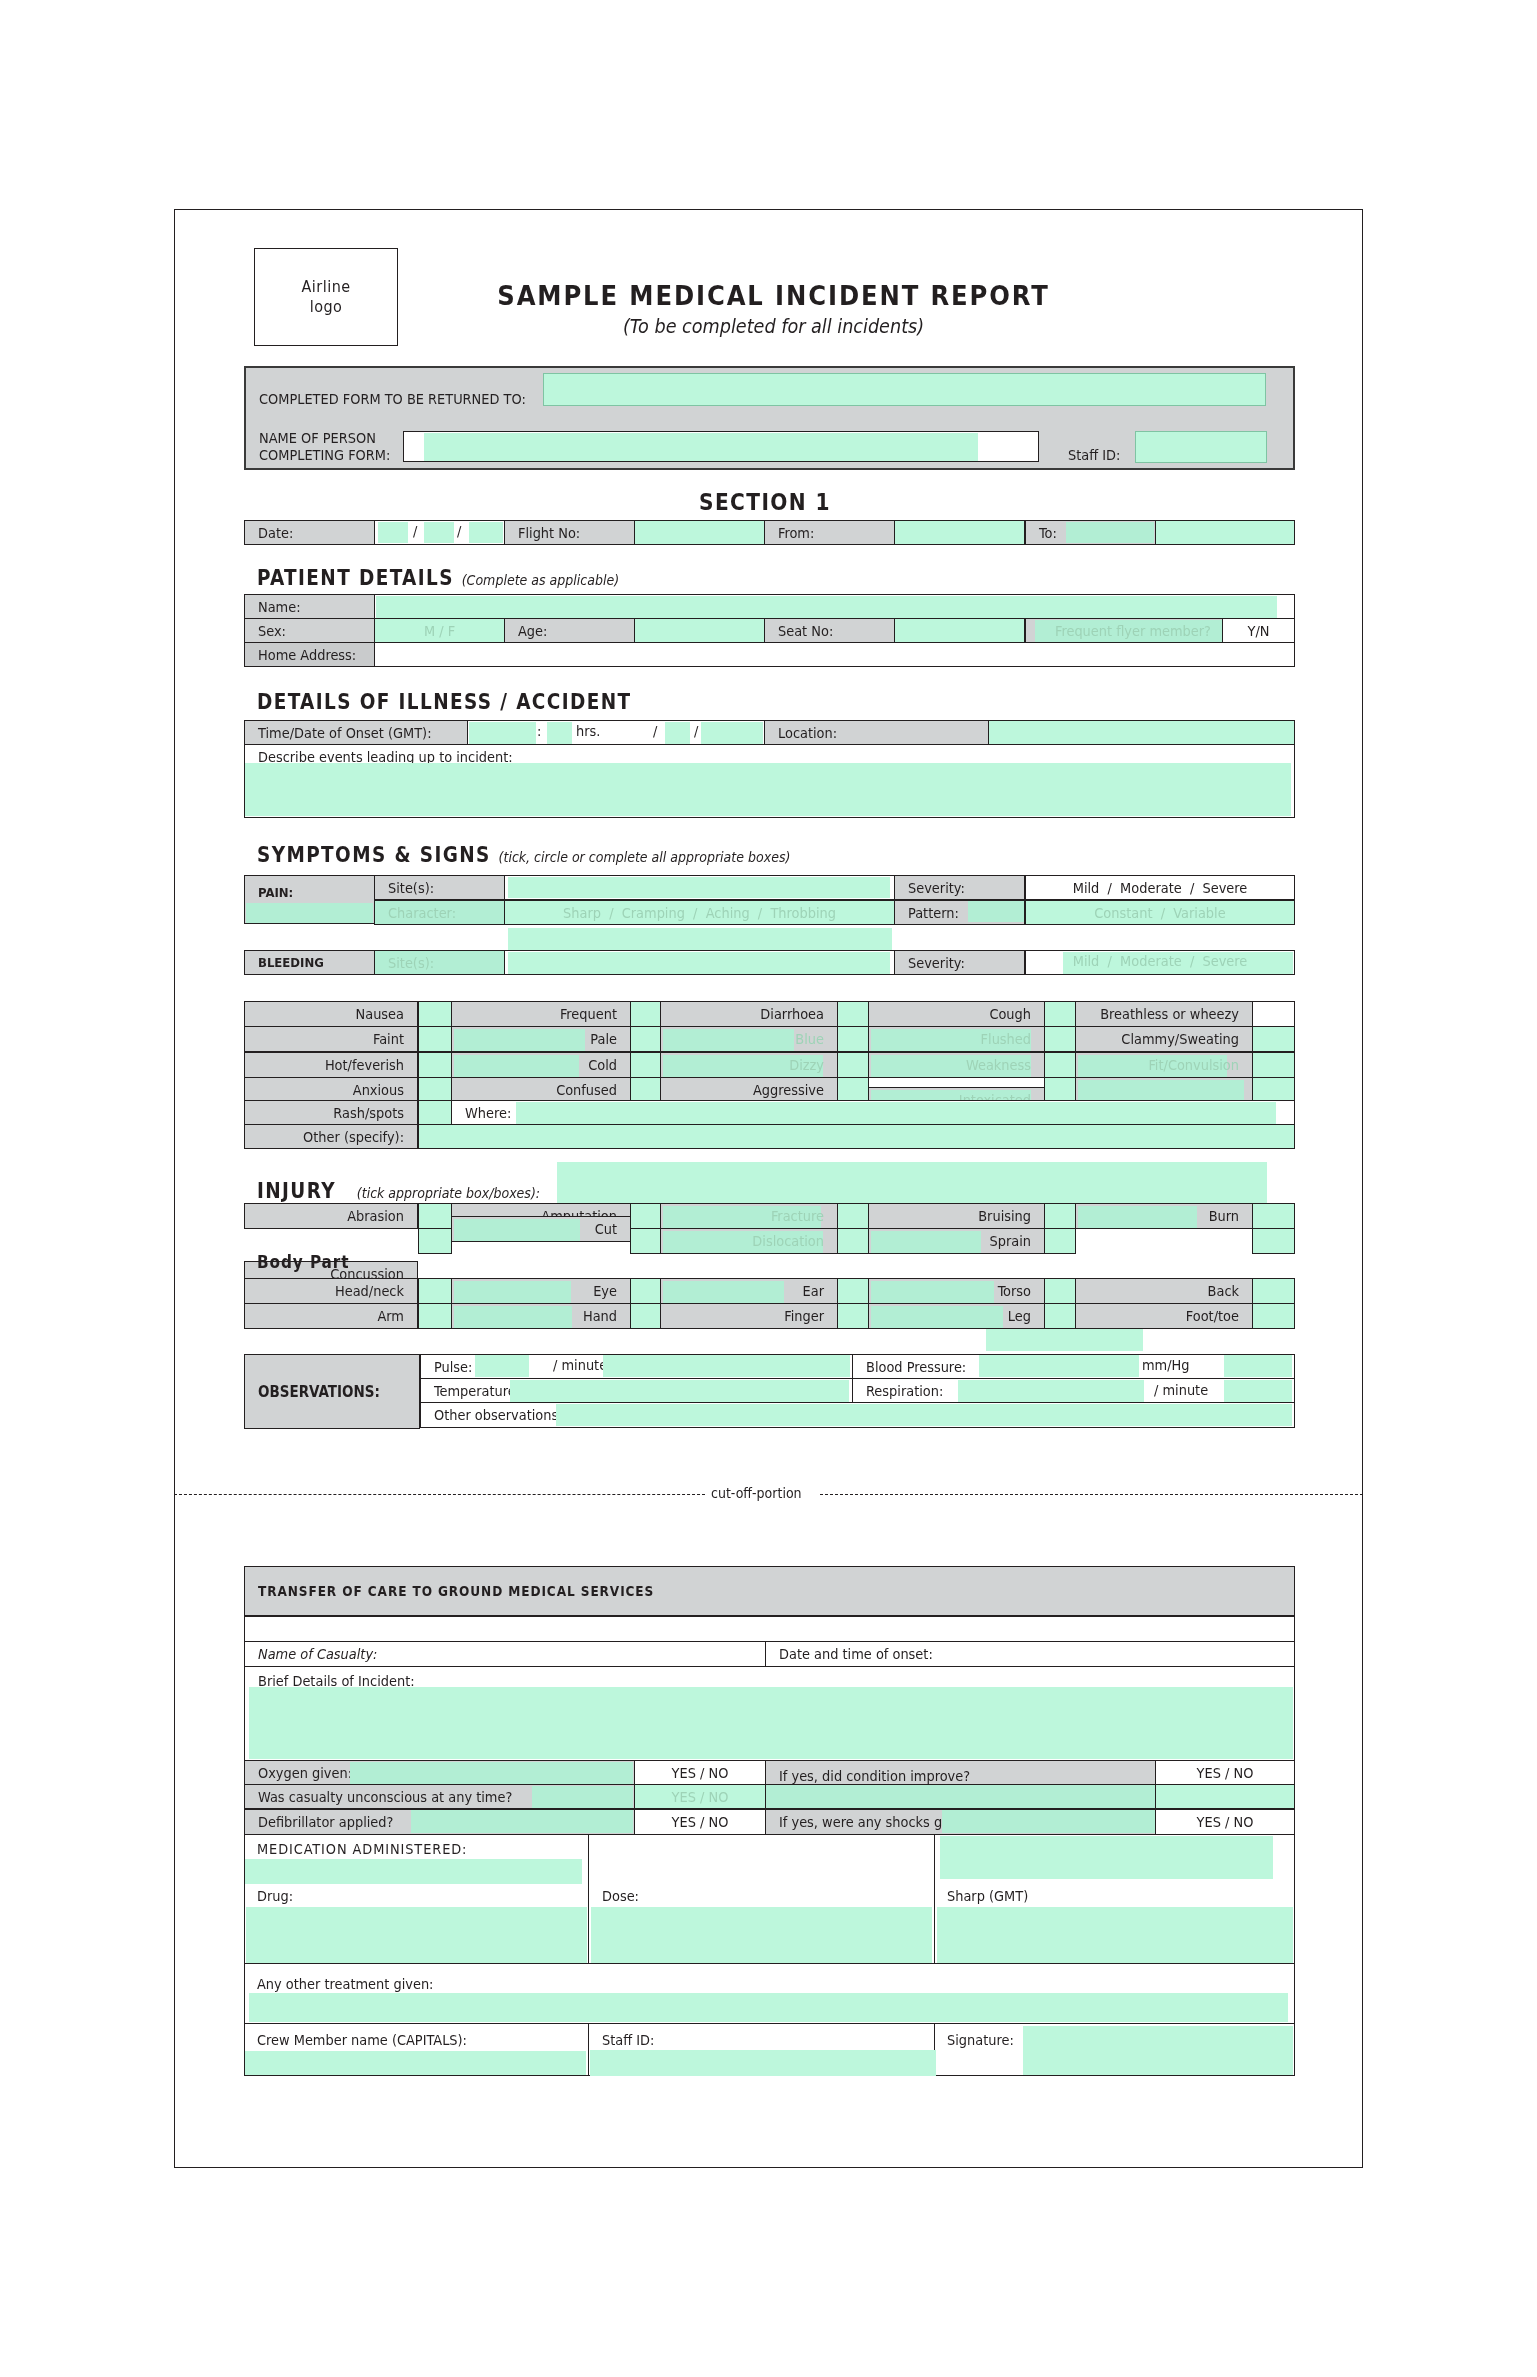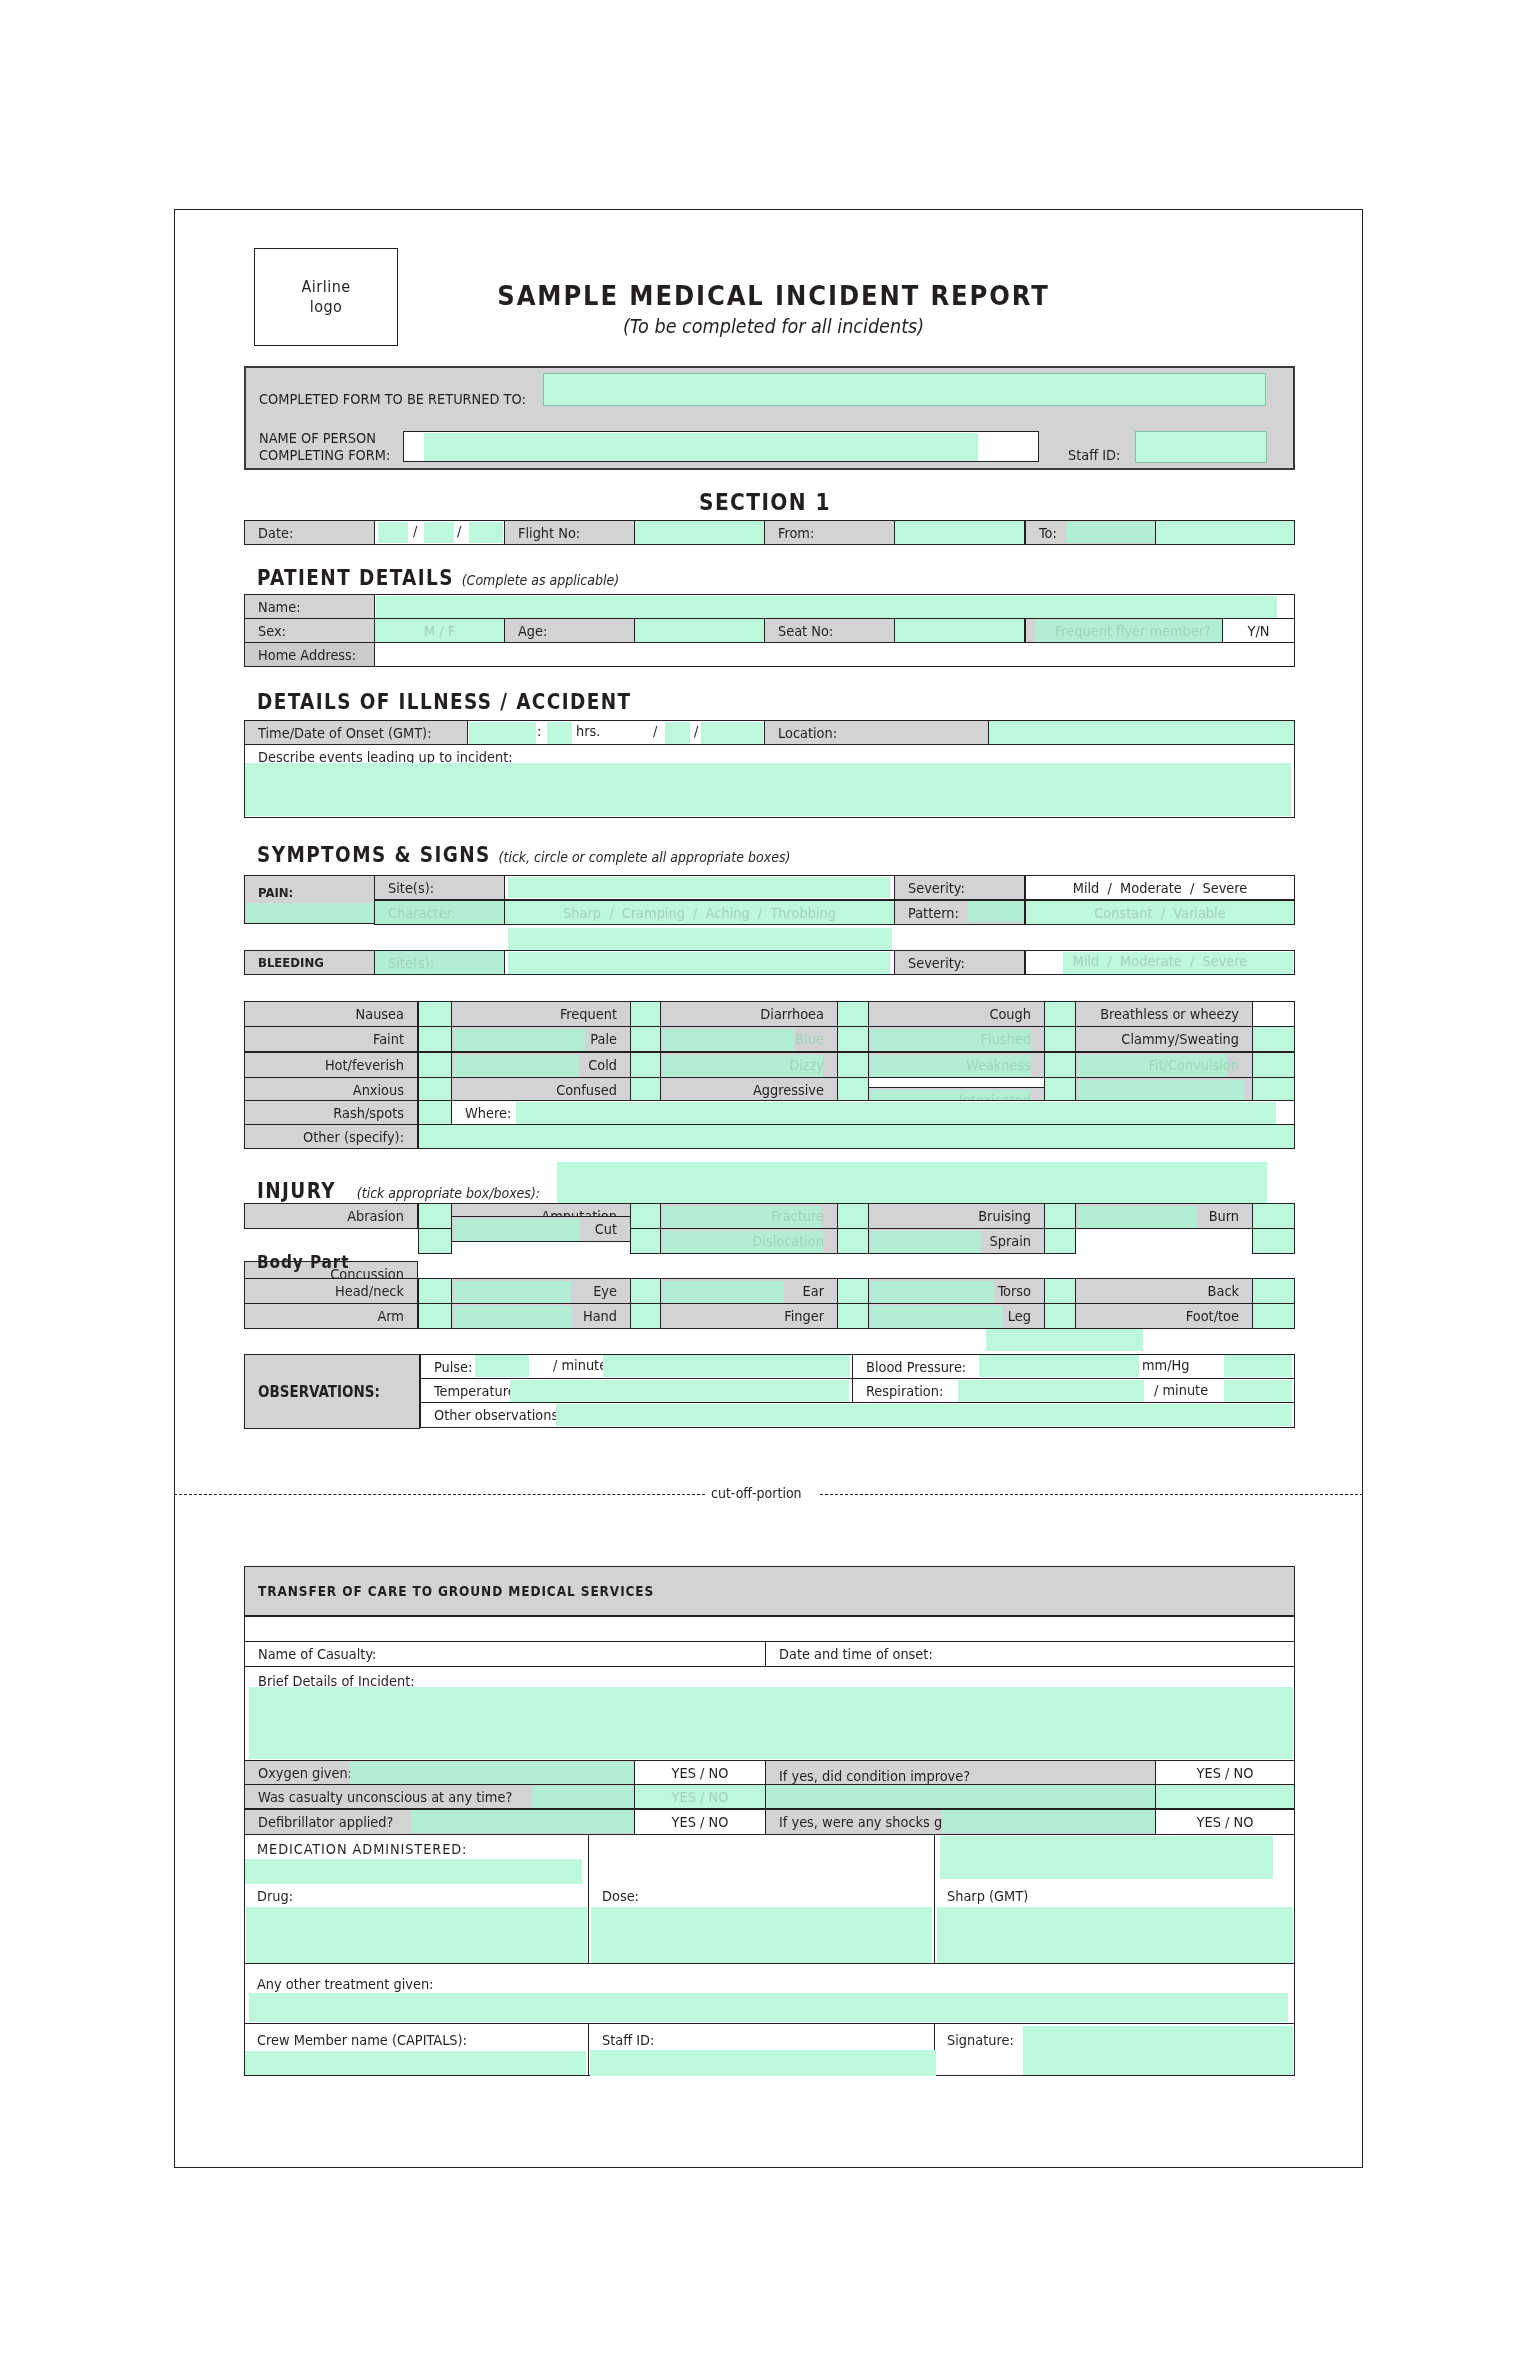--- a/index.html
+++ b/index.html
@@ -423,21 +423,21 @@
 <div class="abs mint" style="left:556px;top:1404px;width:736px;height:22.4px;"></div>
 
 <div class="abs dash" style="left:174px;top:1494px;width:531px;"></div>
 <div class="abs lbl" style="left:711px;top:1485px;font-size:14px;">cut-off-portion</div>
 <div class="abs dash" style="left:820px;top:1494px;width:543px;"></div>
 
 <div class="abs cell gray bold" style="left:244px;top:1566px;width:1051px;height:50px;font-size:13.5px;letter-spacing:0.9px;">
     <span>TRANSFER OF CARE TO GROUND MEDICAL SERVICES</span>
   </div>
 <div class="abs cell white" style="left:244px;top:1616px;width:1051px;height:26px;"></div>
-<div class="abs cell white" style="left:244px;top:1641px;width:522px;height:26px;">
+<div class="abs cell white" style="left:244px;top:1641px;width:522px;height:26px;font-style:italic;">
     <span>Name of Casualty:</span>
   </div>
 <div class="abs cell white" style="left:765px;top:1641px;width:530px;height:26px;">
     <span>Date and time of onset:</span>
   </div>
 <div class="abs cell white" style="left:244px;top:1666px;width:1051px;height:95px;align-items:flex-start;padding-top:5.6px;">
     <span>Brief Details of Incident:</span>
   </div>
 <div class="abs mint" style="left:249px;top:1687px;width:1044px;height:72px;"></div>
 

